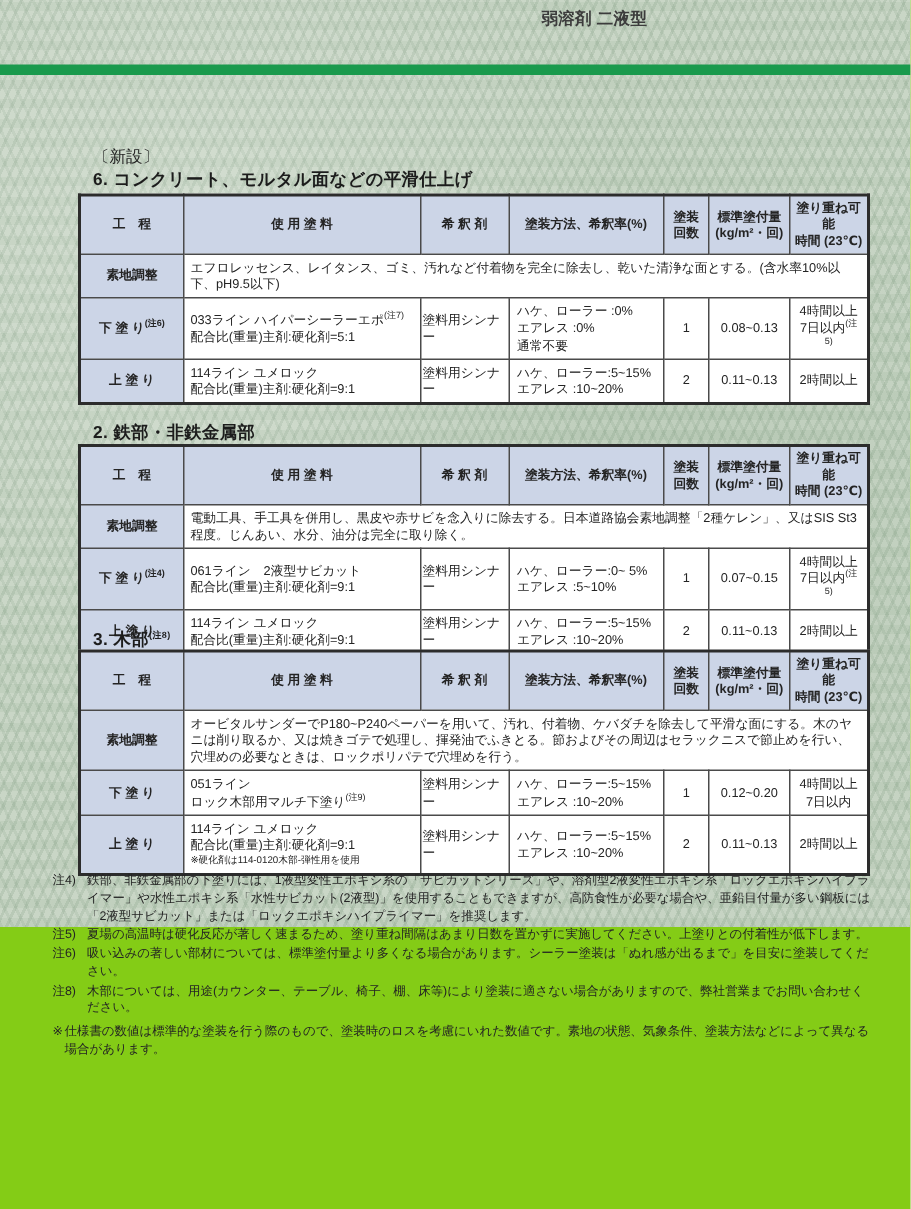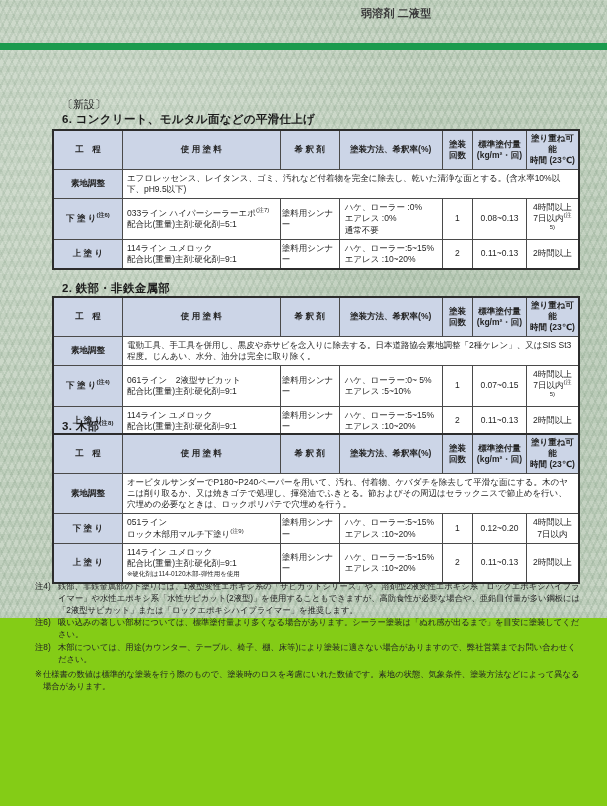--- a/index.html
+++ b/index.html
@@ -251,17 +251,18 @@
             <td class="center">2</td>
             <td class="center">0.11~0.13</td>
             <td class="center">2時間以上</td>
           </tr>
         </tbody>
     </table>
   </div>
 
   <div class="notes">
       <div class="note"><span class="nlabel">注4)</span><span class="ntext">鉄部、非鉄金属部の下塗りには、1液型変性エポキシ系の「サビカットシリーズ」や、溶剤型2液変性エポキシ系「ロックエポキシハイプライマー」や水性エポキシ系「水性サビカット(2液型)」を使用することもできますが、高防食性が必要な場合や、亜鉛目付量が多い鋼板には「2液型サビカット」または「ロックエポキシハイプライマー」を推奨します。</span></div>
+      <div class="note"><span class="nlabel">注5)</span><span class="ntext">夏場の高温時は硬化反応が著しく速まるため、塗り重ね間隔はあまり日数を置かずに実施してください。上塗りとの付着性が低下します。</span></div>
       <div class="note"><span class="nlabel">注6)</span><span class="ntext">吸い込みの著しい部材については、標準塗付量より多くなる場合があります。シーラー塗装は「ぬれ感が出るまで」を目安に塗装してください。</span></div>
       <div class="note"><span class="nlabel">注8)</span><span class="ntext">木部については、用途(カウンター、テーブル、椅子、棚、床等)により塗装に適さない場合がありますので、弊社営業までお問い合わせください。</span></div>
       <div class="note star"><span class="nlabel">※</span><span class="ntext">仕様書の数値は標準的な塗装を行う際のもので、塗装時のロスを考慮にいれた数値です。素地の状態、気象条件、塗装方法などによって異なる場合があります。</span></div>
     </div>
 </div>
 
 </body></html>

